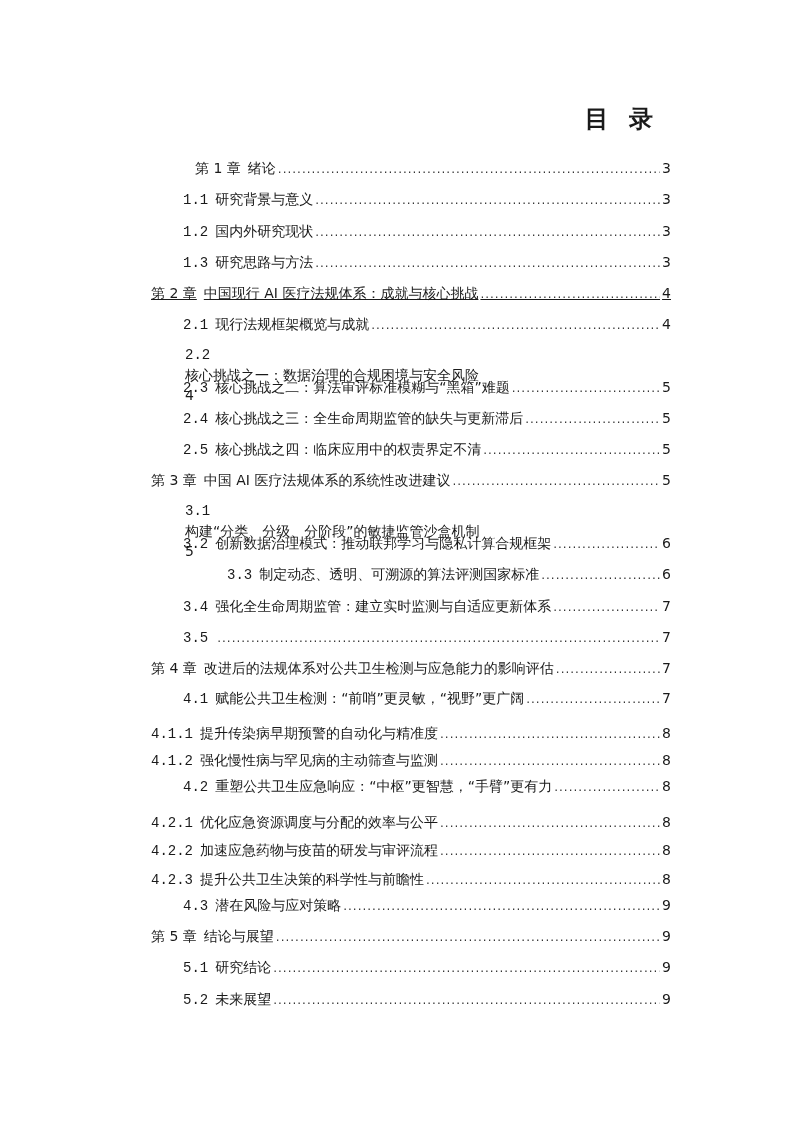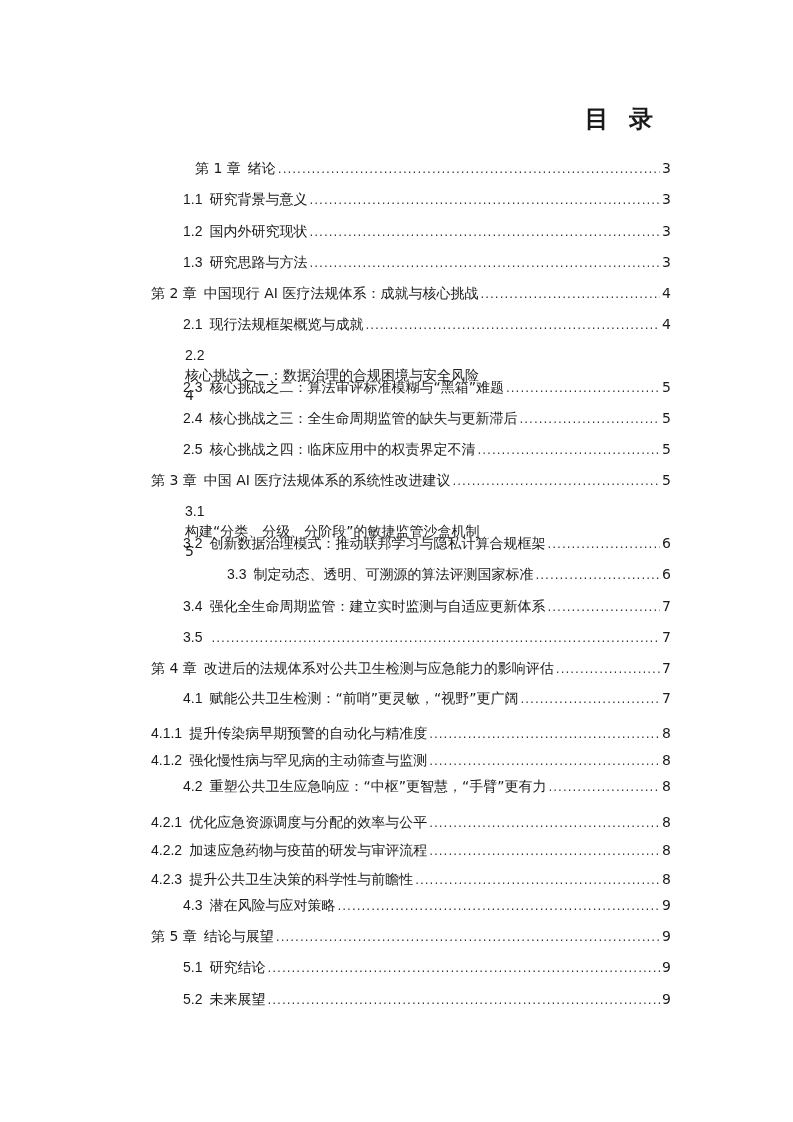--- a/index.html
+++ b/index.html
@@ -8,21 +8,21 @@
   .title { position: absolute; top: 103px; left: 0; width: 659px; text-align: right;
            font-size: 24px; font-weight: bold; letter-spacing: 6px; }
   .toc-row { position: absolute; right: 122px; height: 20px; display: flex; align-items: baseline;
              font-size: 14px; line-height: 20px; white-space: nowrap; }
   .toc-row .num { margin-right: 7px; }
   .toc-row .label { flex: 0 0 auto; }
   .toc-row .dots { flex: 1 1 auto; overflow: hidden; margin: 0 2px; color: #333;
                    font-size: 12px; letter-spacing: 1px; }
   .toc-row .dots::before { content: "................................................................................................................................................................................................................................"; }
   .toc-row .page { flex: 0 0 auto; }
-  .lvl-sec .num, .lvl-sub .num { font-family: Liberation Sans, sans-serif; }
+  .lvl-sec .num, .lvl-sub .num { font-family: Liberation Mono, monospace; }
 </style>
 </head>
 <body>
 
 <div class="title">目 录</div>
 
 <div id="toc">
     <div class="toc-row lvl-ch" style="top: 158px; left: 151px; margin-left: 44px;">
       <span class="num">第 1 章</span>
       <span class="label">绪论</span>
@@ -40,21 +40,21 @@
       <span class="label">国内外研究现状</span>
       <span class="dots"></span>
       <span class="page">3</span>
     </div>
     <div class="toc-row lvl-sec" style="top: 252px; left: 183px;">
       <span class="num">1.3</span>
       <span class="label">研究思路与方法</span>
       <span class="dots"></span>
       <span class="page">3</span>
     </div>
-    <div class="toc-row lvl-ch" style="top: 283px; left: 151px;">
+    <div class="toc-row lvl-ch" style="top: 283px; left: 151px; text-decoration: underline;">
       <span class="num">第 2 章</span>
       <span class="label">中国现行 AI 医疗法规体系：成就与核心挑战</span>
       <span class="dots"></span>
       <span class="page">4</span>
     </div>
     <div class="toc-row lvl-sec" style="top: 314px; left: 183px;">
       <span class="num">2.1</span>
       <span class="label">现行法规框架概览与成就</span>
       <span class="dots"></span>
       <span class="page">4</span>

